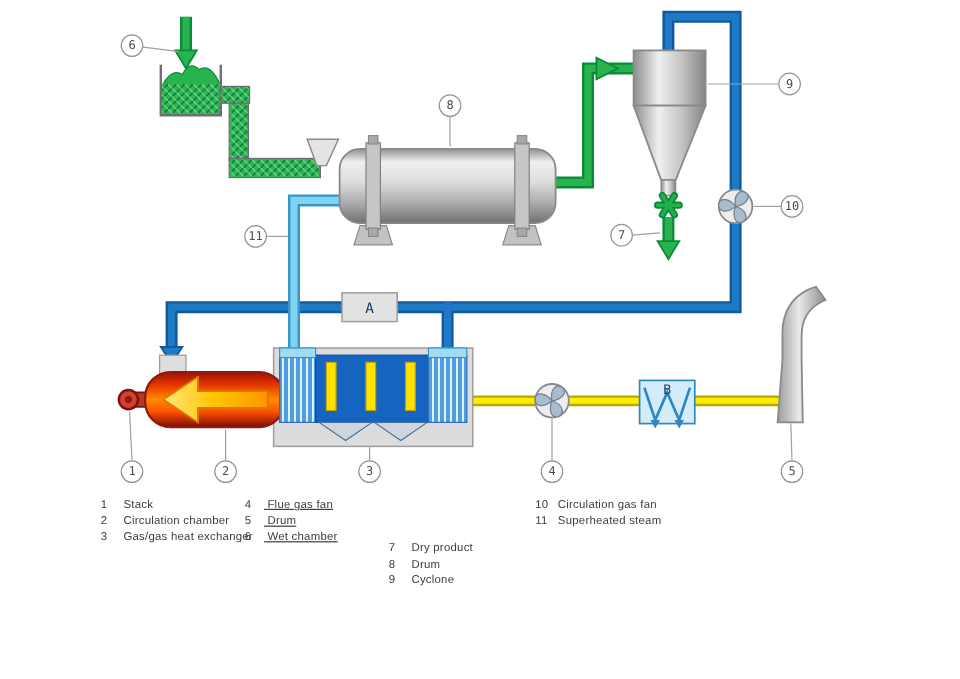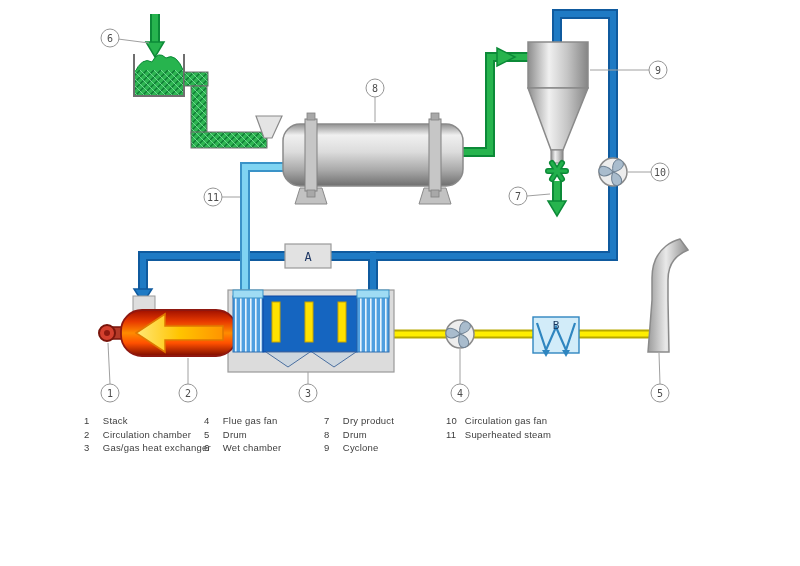--- a/index.html
+++ b/index.html
@@ -4,21 +4,21 @@
 <style>
   * { box-sizing: border-box; }
   html,body { margin:0; padding:0; background:#ffffff; }
   body { font-family:"Liberation Sans", sans-serif; }
   #stage { position:relative; width:800px; height:566px; background:#ffffff; overflow:hidden; }
   #stage svg { position:absolute; left:0; top:0; display:block; }
   .legend { position:absolute; left:84px; top:414px; display:flex; color:#3d3d3d;
             font-size:9.5px; line-height:13.5px; letter-spacing:0.2px;
             font-family:"Liberation Sans", sans-serif; }
   .lg-col { flex:0 0 auto; }
-  .lg-c1 { width:120px; } .lg-c2 { width:120px; } .lg-c3 { width:122px; }
+  .lg-c1 { width:120px; } .lg-c2 { width:120px;text-decoration:underline; } .lg-c3 { width:122px;margin-top:36px; }
   .lg-c4 { width:118px; } .lg-c5 { width:172px; }
   .lg-item { white-space:nowrap; }
   .lg-key { display:inline-block; width:16px; }
   text { font-family:"DejaVu Sans Mono", monospace; }
 </style>
 </head>
 <body>
 
 <div id="stage">
 <svg width="800" height="566" viewBox="0 0 800 566">

